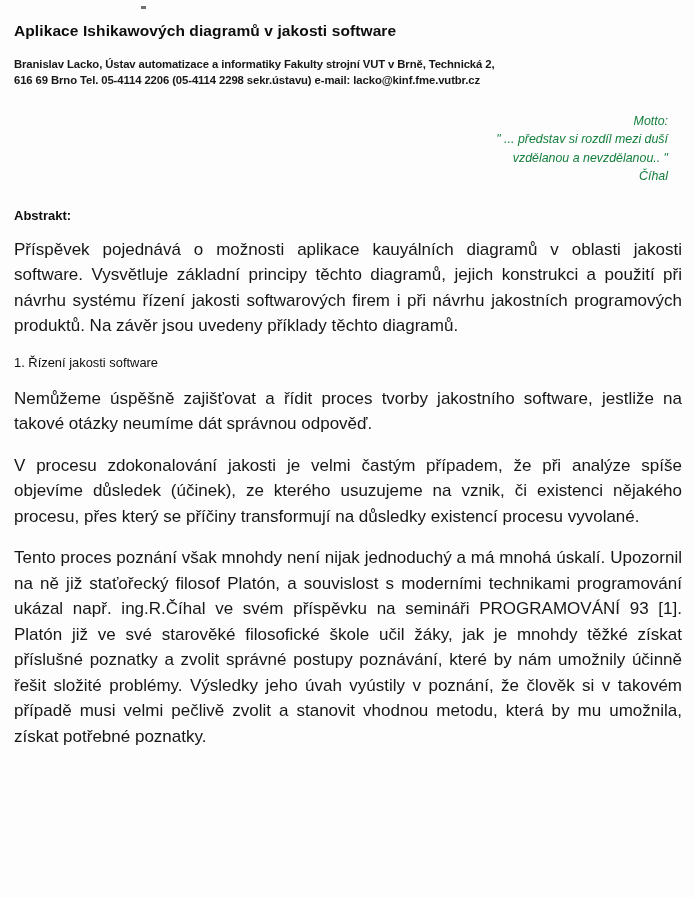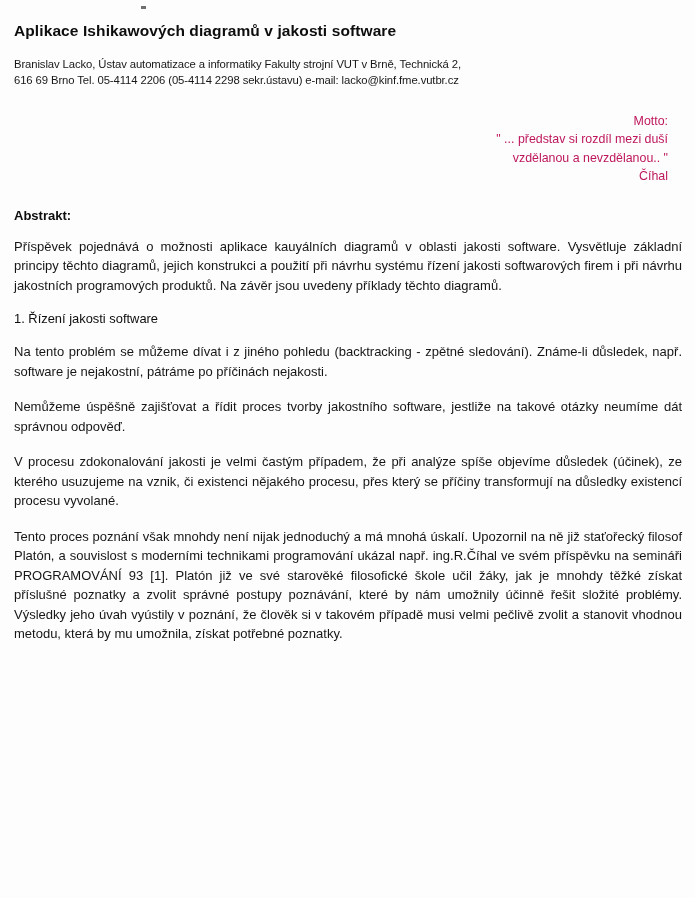--- a/index.html
+++ b/index.html
@@ -32,42 +32,43 @@
   }
   .title {
     font-size: 15.5px;
     font-weight: bold;
     letter-spacing: 0.1px;
     margin: 0 0 16px 0;
     color: #0d0d0d;
   }
   .affiliation {
     font-size: 11.3px;
-    font-weight: normal;
+    font-weight: bold;
     line-height: 1.42;
     margin: 0 0 24px 0;
     color: #171717;
     letter-spacing: -0.1px;
   }
   .motto {
     text-align: right;
+    font-style: italic;
     font-size: 12.4px;
     line-height: 1.48;
     margin: 0 14px 22px 0;
-    color: #be185d;
+    color: #15803d;
   }
   .motto div { white-space: pre; }
   .h-abstract {
     font-size: 13px;
     font-weight: bold;
     margin: 16px 0 14px 0;
     color: #0d0d0d;
   }
   p.body {
-    font-size: 13px;
+    font-size: 17px;
     line-height: 1.5;
     text-align: justify;
     margin: 0 0 16px 0;
     color: #161616;
   }
   .h-section {
     font-size: 12.9px;
     font-weight: normal;
     margin: 0 0 16px 0;
     color: #0d0d0d;
@@ -98,19 +99,18 @@
       <div>" ... představ si rozdíl mezi duší</div>
       <div>vzdělanou a nevzdělanou.. "</div>
       <div>Číhal</div>
     </div>
 
     <div class="h-abstract">Abstrakt:</div>
     <p class="body">Příspěvek pojednává o možnosti aplikace kauyálních diagramů v oblasti jakosti software. Vysvětluje základní principy těchto diagramů, jejich konstrukci a použití při návrhu systému řízení jakosti softwarových firem i při návrhu jakostních programových produktů. Na závěr jsou uvedeny příklady těchto diagramů.</p>
 
     <div class="h-section">1. Řízení jakosti software</div>
 
-    <p class="body">Na tento problém se můžeme dívat i z jiného pohledu (backtracking - zpětné sledování). Známe-li důsledek, např. software je nejakostní, pátráme po příčinách nejakosti.</p>
     <p class="body">Nemůžeme úspěšně zajišťovat a řídit proces tvorby jakostního software, jestliže na takové otázky neumíme dát správnou odpověď.</p>
     <p class="body">V procesu zdokonalování jakosti je velmi častým případem, že při analýze spíše objevíme důsledek (účinek), ze kterého usuzujeme na vznik, či existenci nějakého procesu, přes který se příčiny transformují na důsledky existencí procesu vyvolané.</p>
     <p class="body">Tento proces poznání však mnohdy není nijak jednoduchý a má mnohá úskalí. Upozornil na ně již staťořecký filosof Platón, a souvislost s moderními technikami programování ukázal např.  ing.R.Číhal ve svém příspěvku na semináři PROGRAMOVÁNÍ 93 [1]. Platón již ve své starověké filosofické škole učil žáky, jak je mnohdy těžké získat příslušné poznatky a zvolit správné postupy poznávání, které by nám umožnily účinně řešit složité problémy. Výsledky jeho úvah vyústily v poznání, že člověk si v takovém případě musi velmi pečlivě zvolit a stanovit vhodnou metodu, která by mu umožnila, získat potřebné poznatky.</p>
 
   </div>
 </div>
 
 </body></html>

